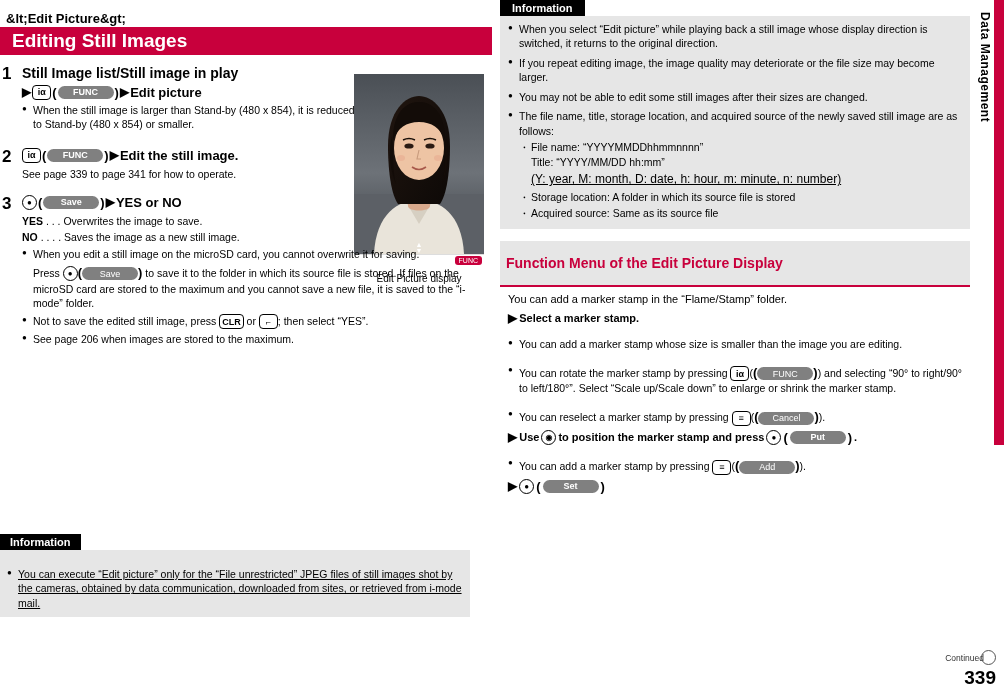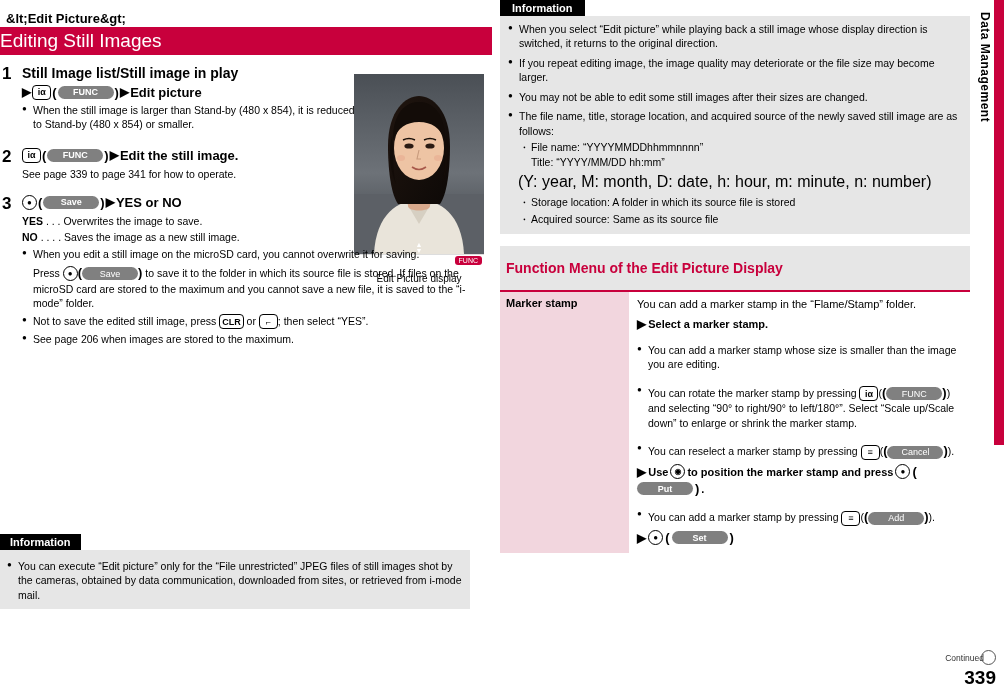--- a/index.html
+++ b/index.html
@@ -14,21 +14,21 @@
   }
   .page{position:relative;width:1004px;height:697px;}
 
   
   .leftcol{position:absolute;left:0;top:8px;width:492px;height:697px;}
   .rightcol{position:absolute;left:500px;top:0;width:470px;height:697px;}
 
   .header{position:relative;margin:0 0 0 0;}
   .hdr-tag{font-size:13px;font-weight:bold;padding:3px 0 1px 6px;}
   .hdr-title-wrap{background:#c8003c;color:#fff;height:28px;position:relative;}
-  .hdr-title{font-size:19px;font-weight:normal;padding:3px 0 0 0;letter-spacing:0px;}
+  .hdr-title{font-size:19px;font-weight:bold;padding:3px 0 0 12px;letter-spacing:0px;}
 
   
   .step{position:relative;margin:8px 0 0 0;padding-left:22px;}
   .stepnum{position:absolute;left:2px;top:-1px;font-size:17px;font-weight:bold;}
   .stepttl{font-size:14px;font-weight:bold;line-height:1.2;}
   .stepline{font-size:13px;font-weight:bold;margin-top:3px;display:flex;align-items:center;flex-wrap:wrap;gap:1px;}
   .note{font-size:10.5px;margin-top:4px;line-height:1.35;}
   .bullet{position:relative;padding-left:11px;margin-top:3px;line-height:1.35;font-size:10.5px;}
   .bullet:before{content:"\25CF";position:absolute;left:0;top:0;font-size:8px;line-height:1.5;}
   .sub{font-size:10.5px;line-height:1.35;margin-top:2px;}
@@ -46,21 +46,21 @@
   .phone-screen{width:130px;height:180px;background:#2c2f33;position:relative;overflow:hidden;}
   .phone-caption{text-align:center;font-size:10px;margin-top:4px;}
   .screen-bottom{height:14px;background:#fff;position:relative;border-top:1px solid #ddd;}
   .func-tab{position:absolute;right:2px;top:1px;background:#c8003c;color:#fff;font-size:7px;border-radius:3px;padding:1px 4px;}
   .nav-arrows{position:absolute;left:50%;transform:translateX(-50%);top:-13px;color:#fff;font-size:7px;text-align:center;line-height:6px;}
 
   
   .infobox{margin-top:10px;}
   .info-tab{display:inline-block;background:#000;color:#fff;font-size:11px;font-weight:bold;padding:2px 10px 2px 10px;}
   .info-body{background:#e6e6e6;padding:5px 7px 7px 7px;}
-  .info-body .bullet{margin-top:4px;}
+  .info-body .bullet{margin-top:12px;text-decoration:underline;}
 
   
   .rinfo-tab{display:inline-block;background:#000;color:#fff;font-size:11px;font-weight:bold;padding:2px 12px;}
   .rinfo-body{background:#e6e6e6;padding:5px 8px 8px 8px;}
   .rinfo-body .bullet{margin-top:5px;font-size:10.5px;}
   .rinfo-body .bullet:first-child{margin-top:1px;}
   .dash{position:relative;padding-left:12px;margin-top:2px;font-size:10.5px;line-height:1.35;}
   .dash:before{content:"\30FB";position:absolute;left:0;top:0;}
 
   .fm-title-wrap{margin-top:12px;}
@@ -213,31 +213,30 @@
 
     <div>
       <div class="rinfo-tab">Information</div>
       <div class="rinfo-body">
         <div class="bullet lh">When you select “Edit picture” while playing back a still image whose display direction is switched, it returns to the original direction.</div>
         <div class="bullet lh">If you repeat editing image, the image quality may deteriorate or the file size may become larger.</div>
         <div class="bullet lh">You may not be able to edit some still images after their sizes are changed.</div>
         <div class="bullet lh">The file name, title, storage location, and acquired source of the newly saved still image are as follows:</div>
         <div class="dash lh" style="margin-left:11px;">File name: “YYYYMMDDhhmmnnnn”</div>
         <div class="lh" style="margin-left:23px;font-size:10.5px;">Title: “YYYY/MM/DD hh:mm”</div>
-        <div class="lh" style="margin-left:10px;font-size:16px;margin-top:2px;">(Y: year, M: month, D: date, h: hour, m: minute, n: number)</div>
+        <div class="lh" style="margin-left:23px;font-size:12px;margin-top:2px;text-decoration:underline;">(Y: year, M: month, D: date, h: hour, m: minute, n: number)</div>
         <div class="dash lh" style="margin-left:11px;">Storage location: A folder in which its source file is stored</div>
         <div class="dash lh" style="margin-left:11px;">Acquired source: Same as its source file</div>
       </div>
     </div>
 
     <div class="fm-title-wrap">
       <div class="fm-title">Function Menu of the Edit Picture Display</div>
       <div class="fm-rule"></div>
       <div class="fm-table">
-        <div class="fm-left">Marker stamp</div>
         <div class="fm-right">
           <div class="lh">You can add a marker stamp in the “Flame/Stamp” folder.</div>
           <div class="fm-act">
             <span class="arrow">▶</span>
               <span>Select a marker stamp.</span>
           </div>
           <div class="bullet lh">You can add a marker stamp whose size is smaller than the image you are editing.</div>
           <div class="bullet lh"><span id="msb2">You can rotate the marker stamp by pressing <span class="key">iα</span>(<span class="paren">(</span><span class="softkey">FUNC</span><span class="paren">)</span>) and selecting “90° to right/90° to left/180°”. Select “Scale up/Scale down” to enlarge or shrink the marker stamp.</span></div>
           <div class="bullet lh"><span id="msb3">You can reselect a marker stamp by pressing <span class="key">≡</span>(<span class="paren">(</span><span class="softkey">Cancel</span><span class="paren">)</span>).</span></div>
           <div class="fm-act">

